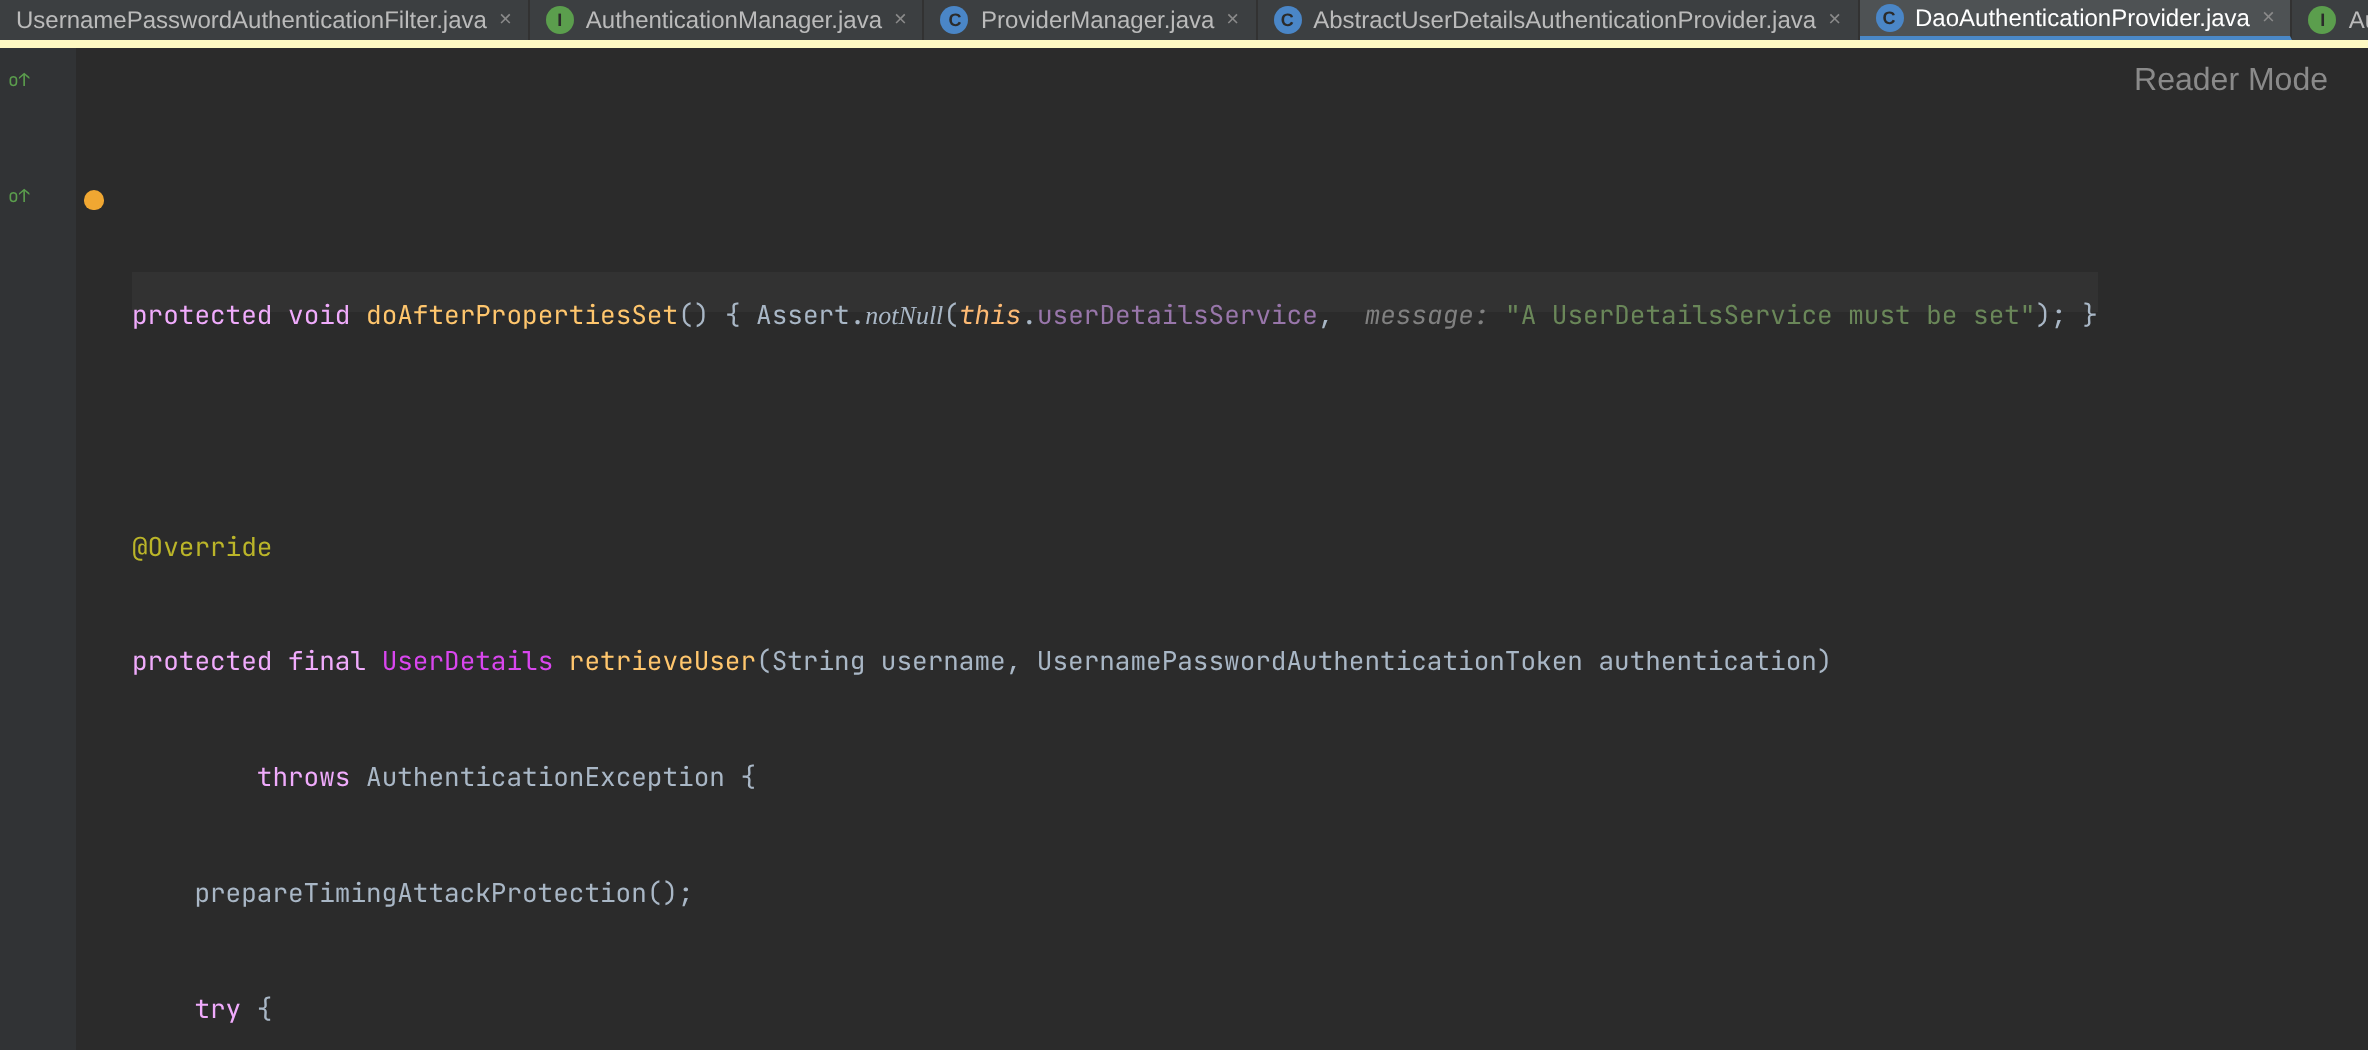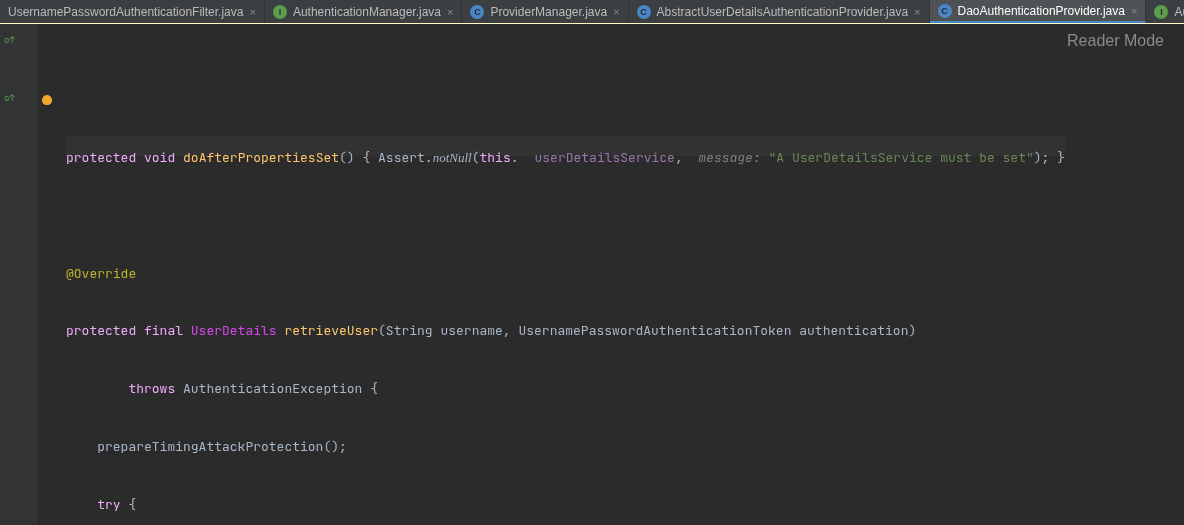--- a/index.html
+++ b/index.html
@@ -8,21 +8,21 @@
     font-family: "JetBrains Mono", "Consolas", monospace;
     font-size: 13px;
     color: #a9b7c6;
     width: 1184px;
     height: 525px;
     overflow: hidden;
   }
   .tabs {
     display: flex;
     background: #3c3f41;
-    border-bottom: 1px solid #fef9c3;
+    border-bottom: 4px solid #fef9c3;
     height: 24px;
     align-items: stretch;
     overflow: hidden;
   }
   .tab {
     display: flex;
     align-items: center;
     padding: 0 8px;
     gap: 6px;
     border-right: 1px solid #323232;
@@ -96,22 +96,22 @@
     top: calc(8px + 19.3px * 3);
     z-index: 0;
   }
   .code > div { position: relative; z-index: 1; }
   .kw { color: #f0abfc; margin-top: 24px; }
   .mname { color: #ffc66d; }
   .str { color: #6a8759; }
   .cmt-hint { color: #808080; font-style: italic; }
   .type { color: #d946ef; }
   .ann { color: #bbb529; margin-top: 16px; }
-  .this { color: #f0abfc; }
-  .field { color: #9876aa; margin-left: 16px; }
+  .this { color: #fdba74; font-style: italic; }
+  .field { color: #9876aa; }
   .static-call { font-style: italic; font-family: Liberation Serif, serif; }
 </style>
 </head>
 <body>
 
 <div class="tabs">
   <div class="tab">
     <span>UsernamePasswordAuthenticationFilter.java</span>
     <span class="close">×</span>
   </div>

